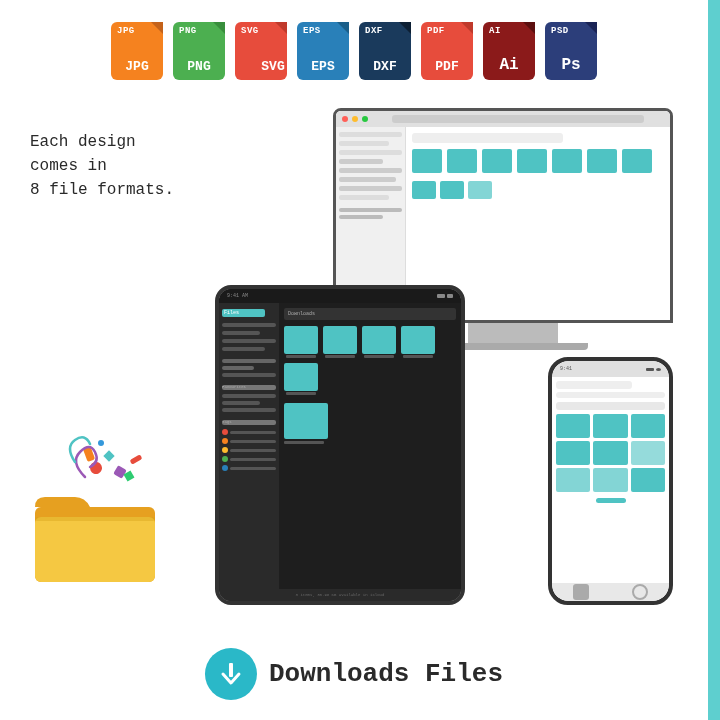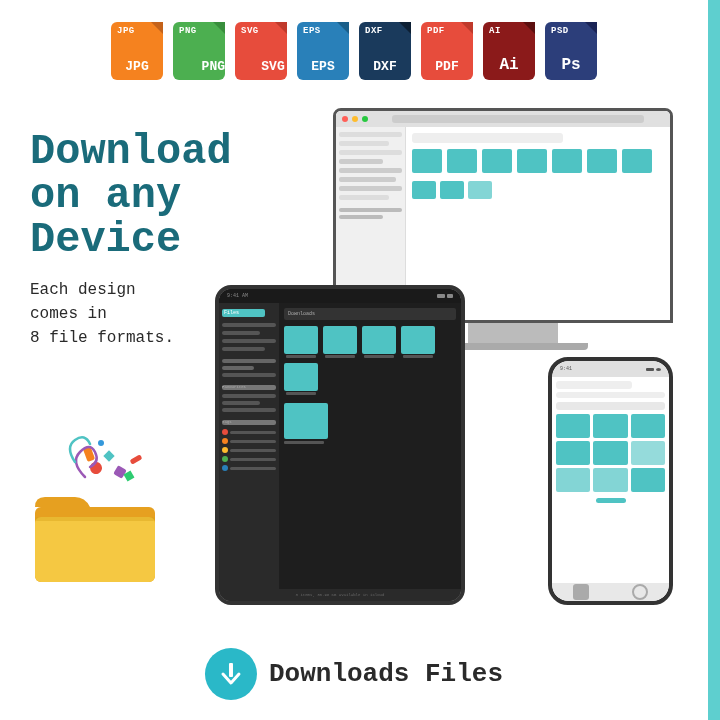--- a/index.html
+++ b/index.html
@@ -75,21 +75,21 @@
       font-weight: 900;
       color: white;
       margin-bottom: 2px;
     }
 
     
     .icon-jpg { background-color: #f5821f; }
     .icon-jpg::before { border-color: transparent #c4621a transparent transparent; }
 
     
-    .icon-png { background-color: #4caf50; align-items: flex-end; }
+    .icon-png { background-color: #4caf50; }
     .icon-png::before { border-color: transparent #388e3c transparent transparent; }
 
     
     .icon-svg { background-color: #e74c3c; padding-left: 24px; }
     .icon-svg::before { border-color: transparent #c0392b transparent transparent; }
 
     
     .icon-eps { background-color: #2980b9; }
     .icon-eps::before { border-color: transparent #1a5f8a transparent transparent; }
 
@@ -274,25 +274,20 @@
     </div>
     <div class="file-icon">
       <div class="file-icon-shape icon-psd" style="background:#2c3e7a;">
         <span class="file-icon-top">PSD</span>
         <span class="file-icon-bottom" style="font-size:16px;">Ps</span>
       </div>
     </div>
   </div>
 
   <div class="left-content">
-    <div class="headline">
-      <span>Download</span><br>
-      <span>on any</span><br>
-      <span>Device</span>
-    </div>
     <div class="subtext">
       Each design<br>comes in<br>8 file formats.
     </div>
   </div>
 
   <div class="monitor" style="position:absolute;top:108px;right:15px;width:360px;">
     <div class="monitor-screen" style="width:340px;height:215px;background:#e8e8e8;border-radius:8px 8px 0 0;border:3px solid #555;overflow:hidden;">
       <div style="width:100%;height:100%;background:#f0f4f8;display:flex;flex-direction:column;">
         <div style="height:16px;background:#e0e0e0;display:flex;align-items:center;padding:0 6px;gap:4px;">
           <div style="width:6px;height:6px;border-radius:50%;background:#ff5f57;"></div>

